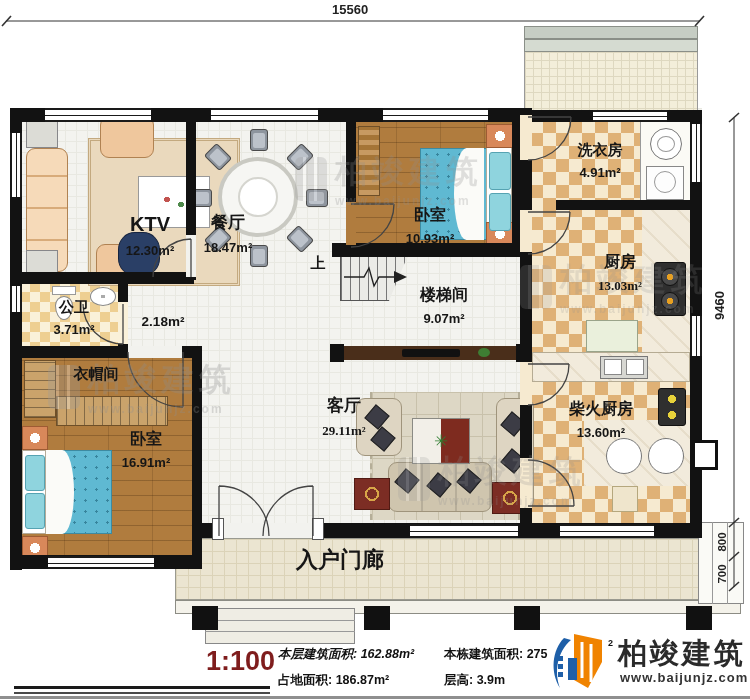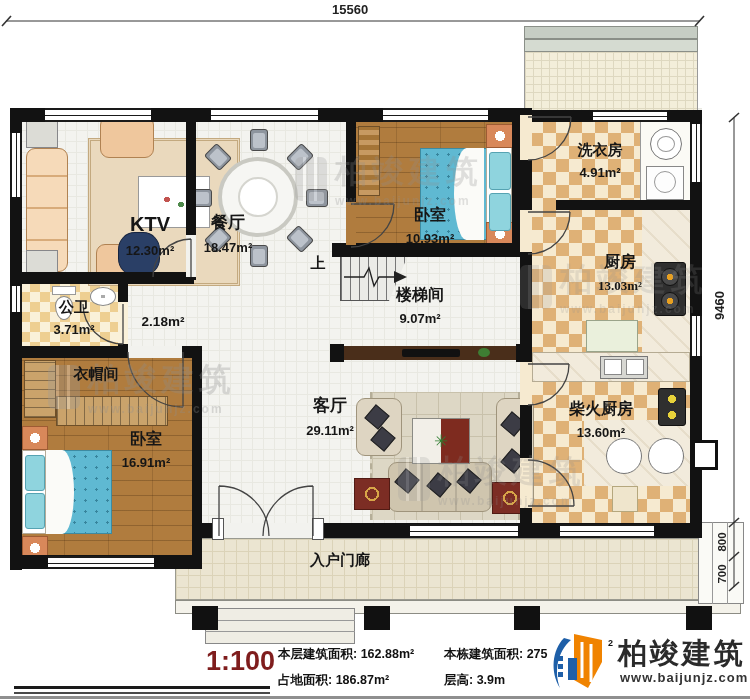--- a/index.html
+++ b/index.html
@@ -250,51 +250,51 @@
     <div class="ar">10.93m²</div>
   </div>
   <div class="cl" style="left:600px;top:161px;">
     <div class="nm" style="font-size:15px;">洗衣房</div>
     <div class="ar">4.91m²</div>
   </div>
   <div class="cl" style="left:620px;top:274px;font-family:Liberation Serif, serif;">
     <div class="nm">厨房</div>
     <div class="ar">13.03m²</div>
   </div>
-  <div class="cl" style="left:420px;top:307px;">
+  <div class="cl" style="left:444px;top:307px;">
     <div class="nm">楼梯间</div>
     <div class="ar">9.07m²</div>
   </div>
   <div class="cl" style="left:318px;top:263px;">
     <div class="nm" style="font-size:15px;">上</div>
   </div>
   <div class="cl" style="left:74px;top:318px;">
     <div class="nm" style="font-size:15px;">公卫</div>
     <div class="ar">3.71m²</div>
   </div>
   <div class="cl" style="left:163px;top:318px;">
     <div class="ar" style="font-size:13.5px;">2.18m²</div>
   </div>
   <div class="cl" style="left:96px;top:374px;">
     <div class="nm" style="font-size:15px;">衣帽间</div>
   </div>
   <div class="cl" style="left:146px;top:451px;">
     <div class="nm">卧室</div>
     <div class="ar">16.91m²</div>
   </div>
-  <div class="cl" style="left:330px;top:417px;">
+  <div class="cl" style="left:344px;top:417px;font-family:Liberation Serif, serif;">
     <div class="nm" style="font-size:17px;">客厅</div>
     <div class="ar">29.11m²</div>
   </div>
   <div class="cl" style="left:601px;top:421px;">
     <div class="nm">柴火厨房</div>
     <div class="ar">13.60m²</div>
   </div>
   <div class="cl" style="left:340px;top:560px;">
-    <div class="nm" style="font-size:15px;">入户门廊</div>
+    <div class="nm" style="font-size:22px;">入户门廊</div>
   </div>
 
   <div class="wm" style="left:295px;top:150px;">
     <div class="g"></div>
     <div>
         <div class="b">柏竣建筑</div>
         <div class="u">www.baijunjz.com</div>
       </div>
   </div>
   <div class="wm" style="left:520px;top:258px;opacity:.2;">
@@ -316,21 +316,21 @@
     <div>
         <div class="b">柏竣建筑</div>
         <div class="u">www.baijunjz.com</div>
       </div>
   </div>
 
   <div id="titlebar">
     <div class="abs" style="left:14px;top:58px;width:256px;height:3px;background:#1a1a1a;"></div>
     <div class="abs" style="left:14px;top:64px;width:256px;height:2px;background:#4a4a4a;"></div>
     <div class="tb-scale">1:100</div>
-    <div class="tb-stat" style="left:278px;top:18px;">
+    <div class="tb-stat" style="left:278px;top:18px;font-style:italic;">
       <span>本层建筑面积:</span> <span>162.88m²</span>
     </div>
     <div class="tb-stat" style="left:278px;top:44px;">
       <span>占地面积:</span> <span>186.87m²</span>
     </div>
     <div class="tb-stat" style="left:444px;top:18px;">
       <span>本栋建筑面积:</span> <span>275</span>
     </div>
     <div class="tb-stat" style="left:608px;top:10px;font-size:9px;z-index:45;">2</div>
     <div class="tb-stat" style="left:444px;top:44px;">

